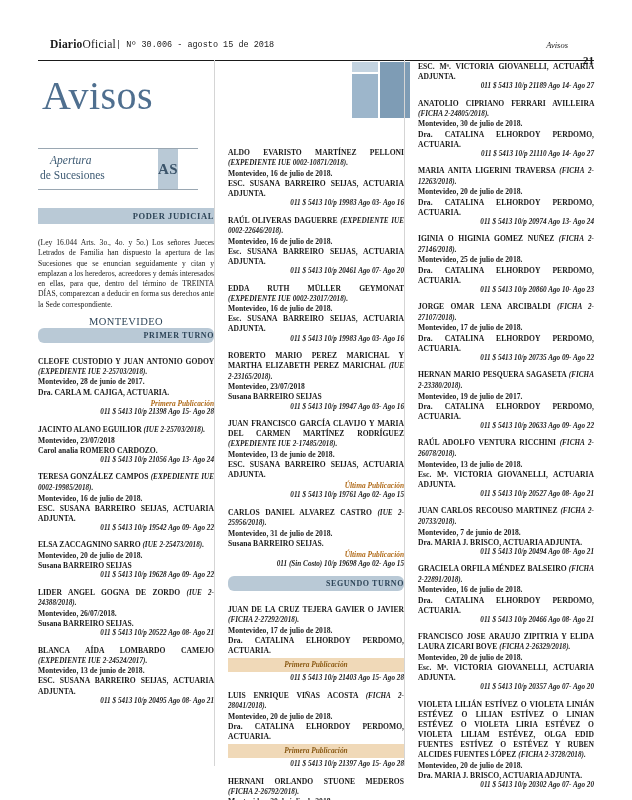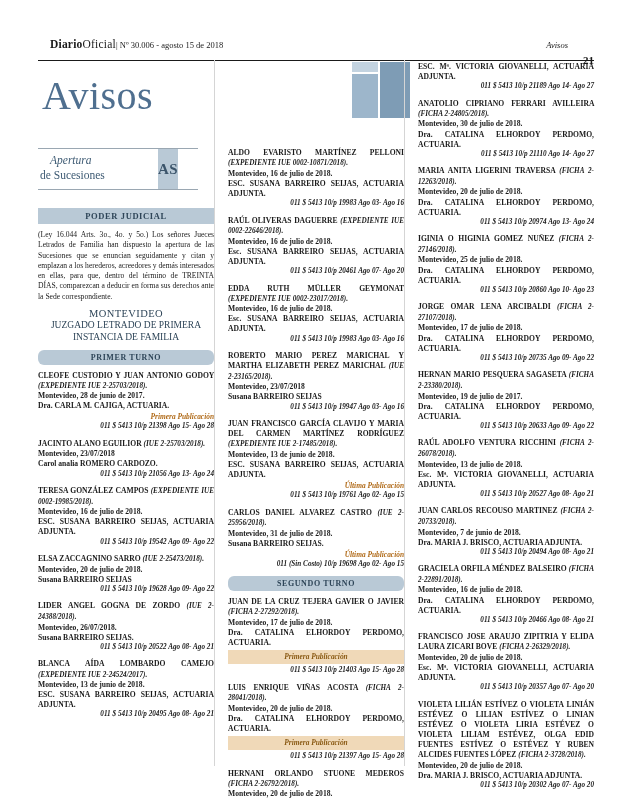--- a/index.html
+++ b/index.html
@@ -23,21 +23,21 @@
   }
   .masthead .logo{
     position:absolute;left:12px;top:0;
     font-family:"Liberation Serif", serif;
     font-size:11.5px;font-weight:bold;letter-spacing:.2px;
   }
   .masthead .logo .d{color:#1a1a1a;}
   .masthead .logo .o{color:#1a1a1a;font-weight:normal;}
   .masthead .issue{
     position:absolute;left:78px;top:2px;
-    font-size:8.5px;color:#1a1a1a;
+    font-size:8.5px;color:#1a1a1a;font-family:Liberation Mono, monospace;
   }
   .masthead .section{
     position:absolute;right:26px;top:2px;
     font-size:8.5px;font-style:italic;color:#1a1a1a;
   }
   .masthead .pageno{
     position:absolute;right:0;top:16px;
     font-size:11px;font-weight:bold;
   }
   
@@ -83,22 +83,22 @@
   .colrule{
     position:absolute;top:60px;width:1px;height:706px;background:#d5d5d5;
   }
   .rule1{left:214px;}
   .rule2{left:404px;}
 
   
   .barhead{
     background:#b9c9d6;color:#2e4558;
     font-size:8.5px;font-weight:bold;letter-spacing:.6px;
-    text-align:center;padding:3px 0 3px 0;
-    margin:0 0 6px 0;
+    text-align:right;padding:3px 0 3px 0;
+    margin:0 0 14px 0;
   }
   .barhead.small{font-size:8px;border-radius:6px;}
   .ctr-head{
     text-align:center;font-size:10.5px;color:#2e4558;letter-spacing:.4px;
     margin:2px 0 1px 0;
   }
   .ctr-sub{
     text-align:center;font-size:9.5px;color:#2e4558;line-height:1.25;
     margin:0 0 6px 0;
   }
@@ -150,24 +150,20 @@
     <div class="ap-badge">AS</div>
   </div>
 
   <div class="colrule rule1"></div>
   <div class="colrule rule2"></div>
 
   <div class="col col1" style="top:208px;">
     <div class="barhead">PODER JUDICIAL</div>
     <p class="para">(Ley 16.044 Arts. 3o., 4o. y 5o.) Los señores Jueces Letrados de Familia han dispuesto la apertura de las Sucesiones que se enuncian seguidamente y citan y emplazan a los herederos, acreedores y demás interesados en ellas, para que, dentro del término de TREINTA DÍAS, comparezcan a deducir en forma sus derechos ante la Sede correspondiente.</p>
     <div class="ctr-head">MONTEVIDEO</div>
-    <div class="ctr-sub">
-      <span>JUZGADO LETRADO DE PRIMERA</span><br>
-      <span>INSTANCIA DE FAMILIA</span>
-    </div>
     <div class="barhead small">PRIMER TURNO</div>
 
     <div class="entry">
       <span class="nm">CLEOFE CUSTODIO y JUAN ANTONIO GODOY</span>
       <span class="ref">(EXPEDIENTE IUE 2-25703/2018).</span><br>
       <span>Montevideo, 28 de junio de 2017.</span><br>
       <span>Dra. CARLA M. CAJIGA, ACTUARIA.</span>
       <span class="pub">Primera Publicación</span>
       <span class="ref right">011 $ 5413 10/p 21398 Ago 15- Ago 28</span>
     </div>

